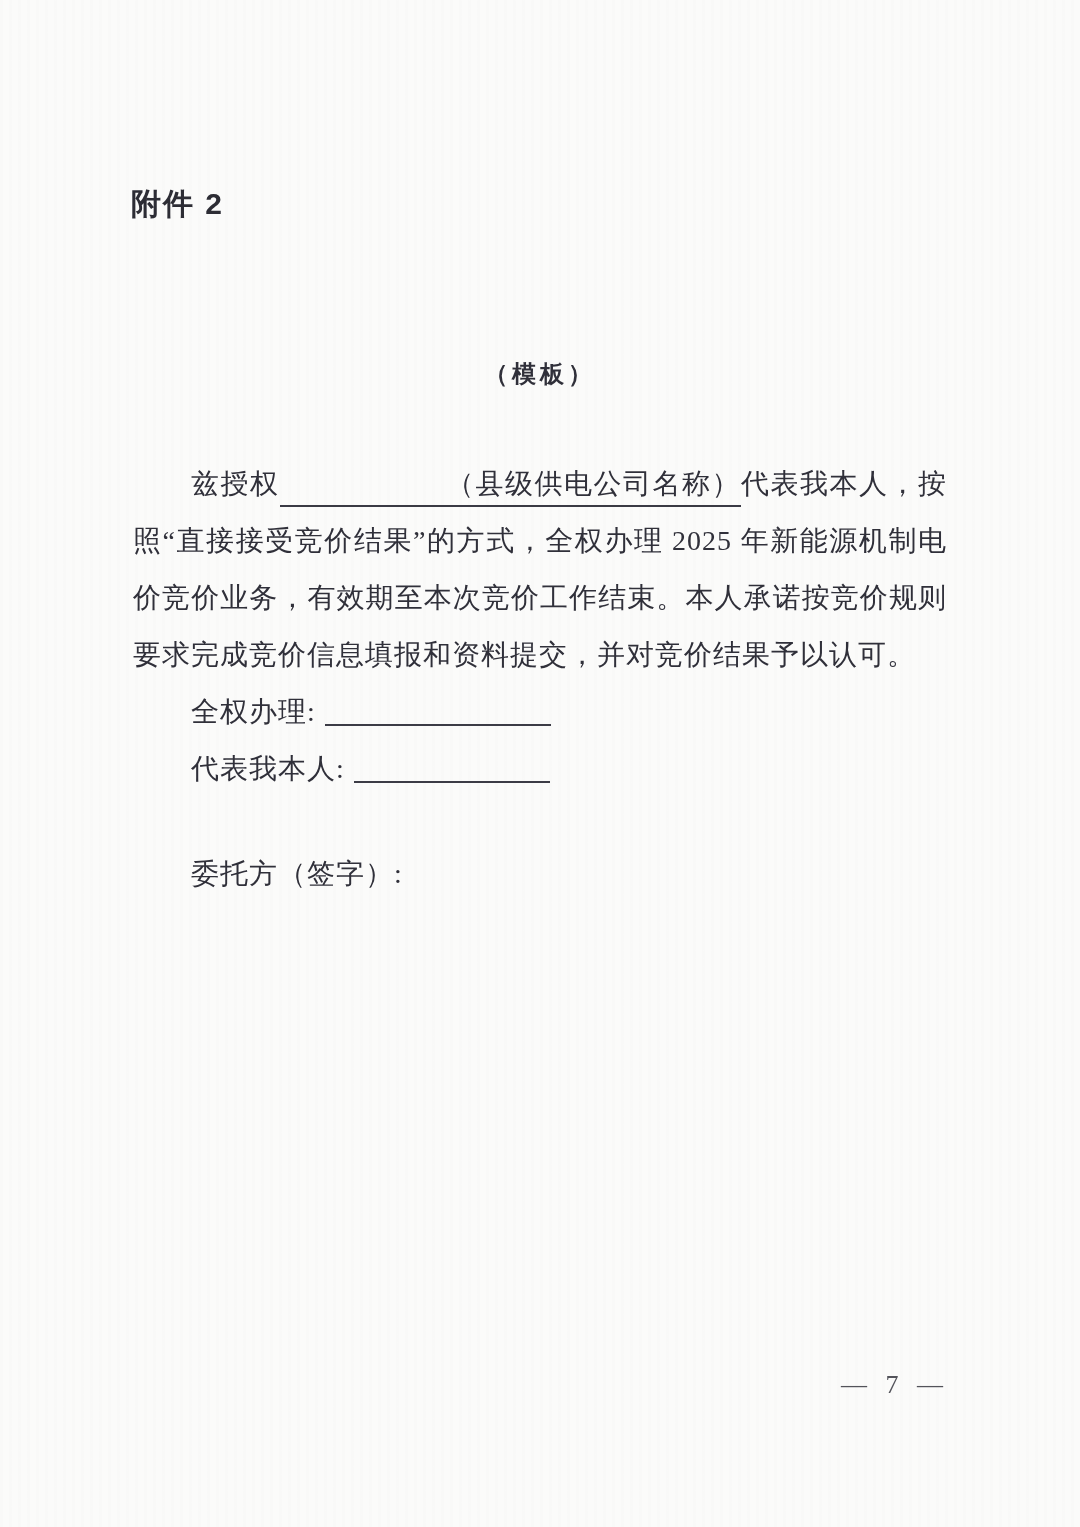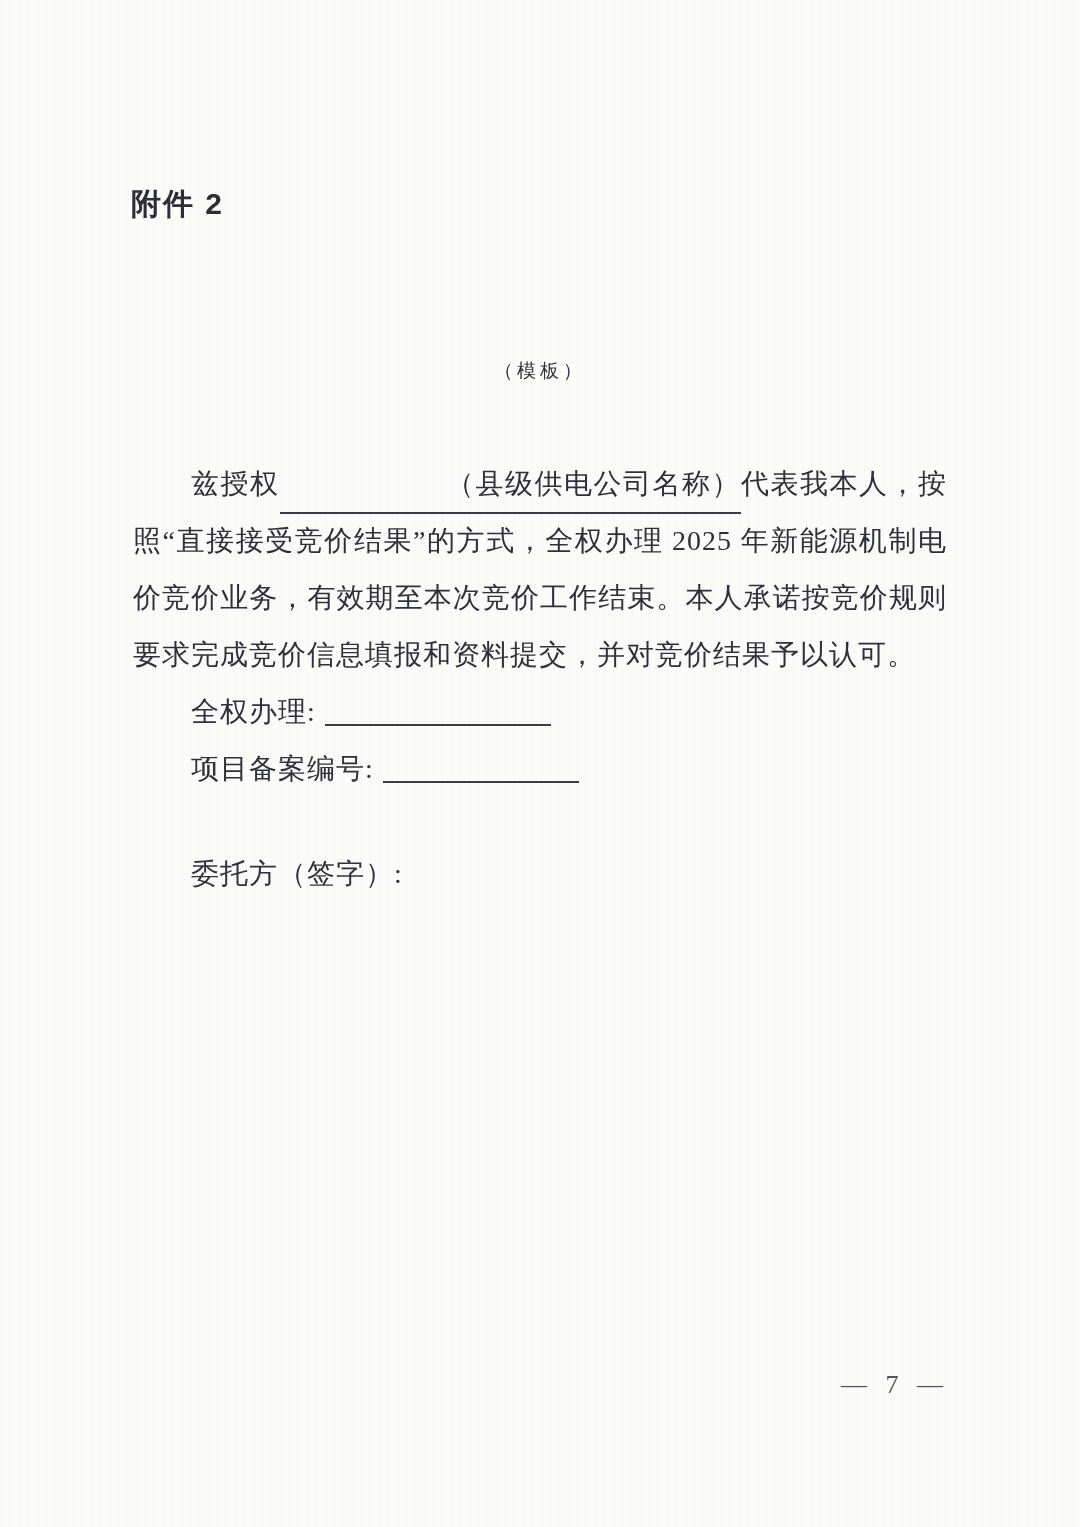--- a/index.html
+++ b/index.html
@@ -39,23 +39,24 @@
     font-weight: 900;
     letter-spacing: 1.5px;
     color: #26262e;
   }
   .doc-subtitle {
     position: absolute;
     left: 0;
     top: 358px;
     width: 100%;
     text-align: center;
-    font-size: 19px;
+    font-size: 24px;
     letter-spacing: 4px;
     color: #30303a;
+    font-weight: bold;
   }
   .body-block {
     position: absolute;
     left: 133px;
     top: 455px;
     width: 814px;
     font-size: 28px;
   }
   .bline {
     height: 57px;
@@ -64,21 +65,21 @@
     letter-spacing: 1px;
   }
   .jline {
     text-align: justify;
     text-align-last: justify;
     white-space: normal;
   }
   .indent { padding-left: 58px; }
   .underlined {
     border-bottom: 2px solid #3a3a44;
-    padding-bottom: 13px;
+    padding-bottom: 6px;
   }
   .blank-gap {
     display: inline-block;
     width: 166px;
   }
   .field-blank {
     display: inline-block;
     border-bottom: 2px solid #3c3c46;
     vertical-align: -5px;
     margin-left: 9px;
@@ -115,21 +116,21 @@
 
     <div class="bline jline">价竞价业务，有效期至本次竞价工作结束。本人承诺按竞价规则</div>
 
     <div class="bline">要求完成竞价信息填报和资料提交，并对竞价结果予以认可。</div>
 
     <div class="bline indent">
       <span>全权办理:</span><span class="field-blank blank-project"></span>
     </div>
 
     <div class="bline indent">
-      <span>项目备案编号:</span><span class="field-blank blank-record"></span>
+      <span>代表我本人:</span><span class="field-blank blank-record"></span>
     </div>
 
     <div class="spacer"></div>
 
     <div class="bline indent">
       <span>委托方（签字）:</span>
     </div>
 
   </div>
 

